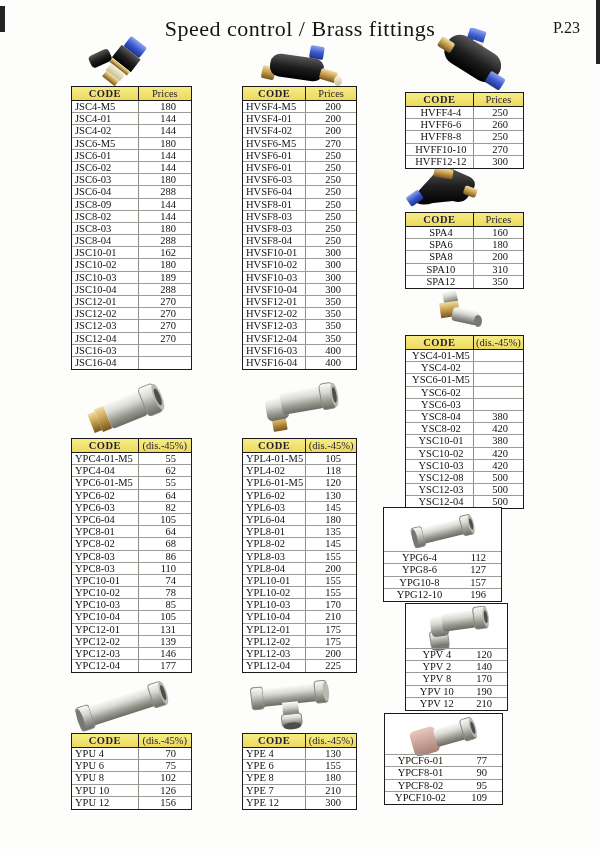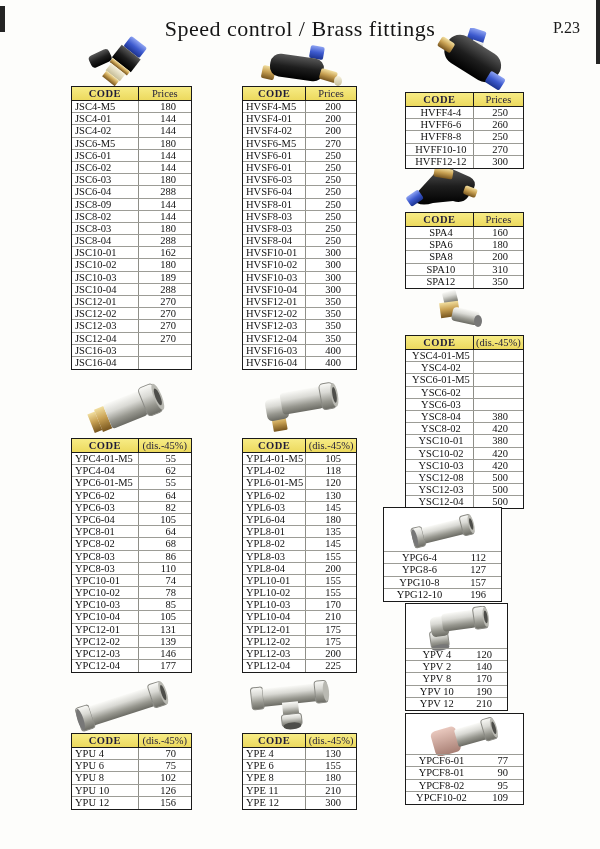--- a/index.html
+++ b/index.html
@@ -526,21 +526,21 @@
           <div class="td code">YPV 10</div>
           <div class="td price">190</div>
         </div>
         <div class="tr">
           <div class="td code">YPV 12</div>
           <div class="td price">210</div>
         </div>
       </div>
   </div>
 
-  <div class="tbl c3 box" style="left:405px;top:713px;width:119px;height:92px;">
+  <div class="tbl c3 box" style="left:384px;top:713px;width:119px;height:92px;">
     <svg class="prod inbox" width="78" height="40" viewBox="0 0 78 40">
       <g transform="rotate(-16 39 20)">
         <rect x="6" y="7" width="26" height="26" rx="5" fill="url(#gPk)"></rect>
         <rect x="30" y="11" width="30" height="18" rx="2" fill="url(#gSil)"></rect>
         <rect x="58" y="9" width="12" height="22" rx="3" fill="url(#gSil)" stroke="#8a8a84"></rect>
         <ellipse cx="69" cy="20" rx="3" ry="10" fill="#b9b9b2"></ellipse>
         <ellipse cx="69" cy="20" rx="1.8" ry="6.5" fill="#4e4e4a"></ellipse>
       </g>
     </svg>
     <div class="rows">
@@ -759,21 +759,21 @@
       </div>
       <div class="tr">
         <div class="td code">YPE 6</div>
         <div class="td price">155</div>
       </div>
       <div class="tr">
         <div class="td code">YPE 8</div>
         <div class="td price">180</div>
       </div>
       <div class="tr">
-        <div class="td code">YPE 11</div>
+        <div class="td code">YPE 7</div>
         <div class="td price">210</div>
       </div>
       <div class="tr">
         <div class="td code">YPE 12</div>
         <div class="td price">300</div>
       </div>
     </div>
 
 </div>
 

